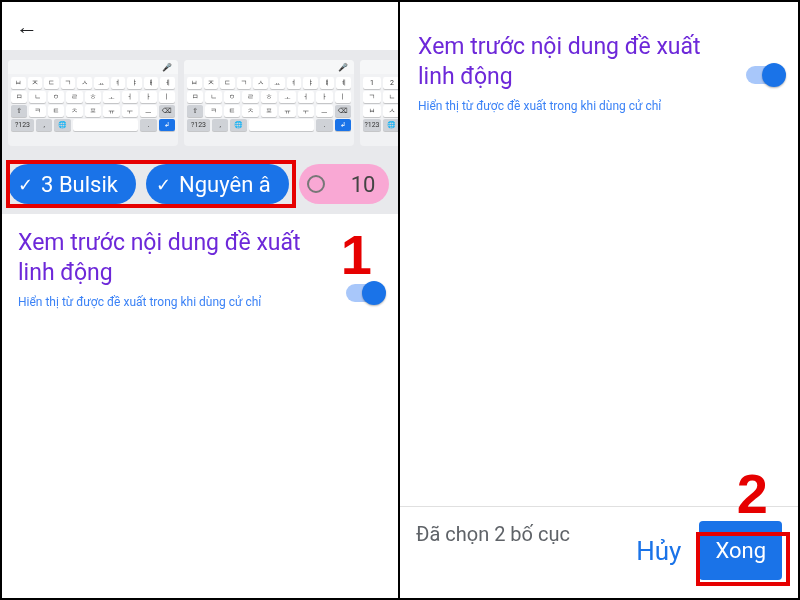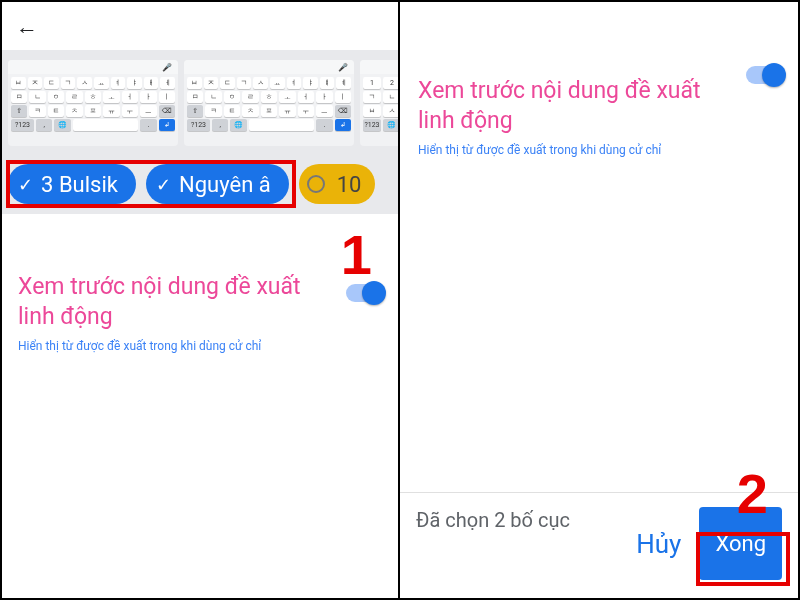--- a/index.html
+++ b/index.html
@@ -78,30 +78,30 @@
   .chip {
     background:#1a73e8; color:#fff;
     border-radius: 22px;
     height:40px; display:flex; align-items:center;
     padding: 0 18px 0 10px;
     font-size:22px;
     gap:8px;
   }
   .chip .chk{ font-size:18px;}
   .chip-unsel{
-    background:#eab308; color:#444; border-radius:22px;
+    background:#f9a8d4; color:#444; border-radius:22px;
     height:40px; display:flex; align-items:center; padding:0 14px 0 8px;
-    font-size:22px; gap:12px;
+    font-size:22px; gap:26px;
   }
   .radio{
     width:18px;height:18px;border:2px solid #777;border-radius:50%;
   }
 
   .setting-block{ padding: 14px 16px 6px 16px; position:relative;}
-  .setting-title{ font-size:23px; color:#ec4899; line-height:1.3; padding-right:50px;margin-top:44px;}
+  .setting-title{ font-size:23px; color:#6d28d9; line-height:1.3; padding-right:50px;}
   .setting-sub{ font-size:12px; color:#3b82f6; margin-top:6px; line-height:1.35;}
   .toggle{
     position:absolute; right:14px; top:70px;
     width:38px;height:18px;border-radius:10px;background:#a8c7fa;
   }
   .toggle .knob{
     position:absolute; right:-2px; top:-3px;
     width:24px;height:24px;border-radius:50%;background:#1a73e8;
     box-shadow:0 1px 2px rgba(0,0,0,.3);
   }
@@ -115,21 +115,21 @@
     border-top:1px solid #e0e0e0;
     padding: 14px 16px 18px 16px;
     display:flex; align-items:flex-start;
     background:#fff;
   }
   .footer .status{ font-size:20px; color:#5f6368; line-height:1.3; max-width:170px;}
   .footer .actions{ margin-left:auto; display:flex; align-items:center; gap:18px;}
   .btn-text{ color:#1a73e8; font-size:26px; }
   .btn-primary{
     background:#1a73e8; color:#fff; font-size:22px;
-    padding:24px 16px; border-radius:4px;
+    padding:17px 16px; border-radius:4px;
   }
   .done-highlight{
     position:absolute; right:8px; bottom:12px; width:94px; height:54px;
     border:4px solid #e60000; pointer-events:none;
   }
 
   
   .anno{
     position:absolute; color:#e60000; font-size:56px; font-weight:700;
     font-family: Arial, sans-serif;

